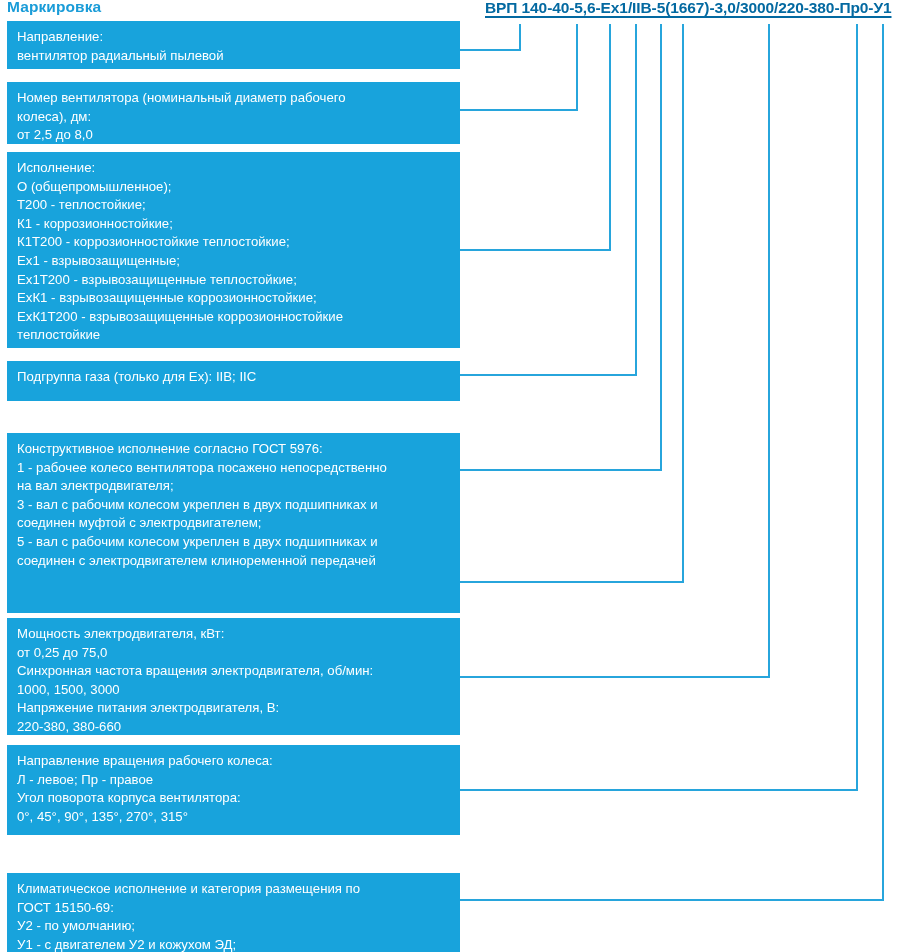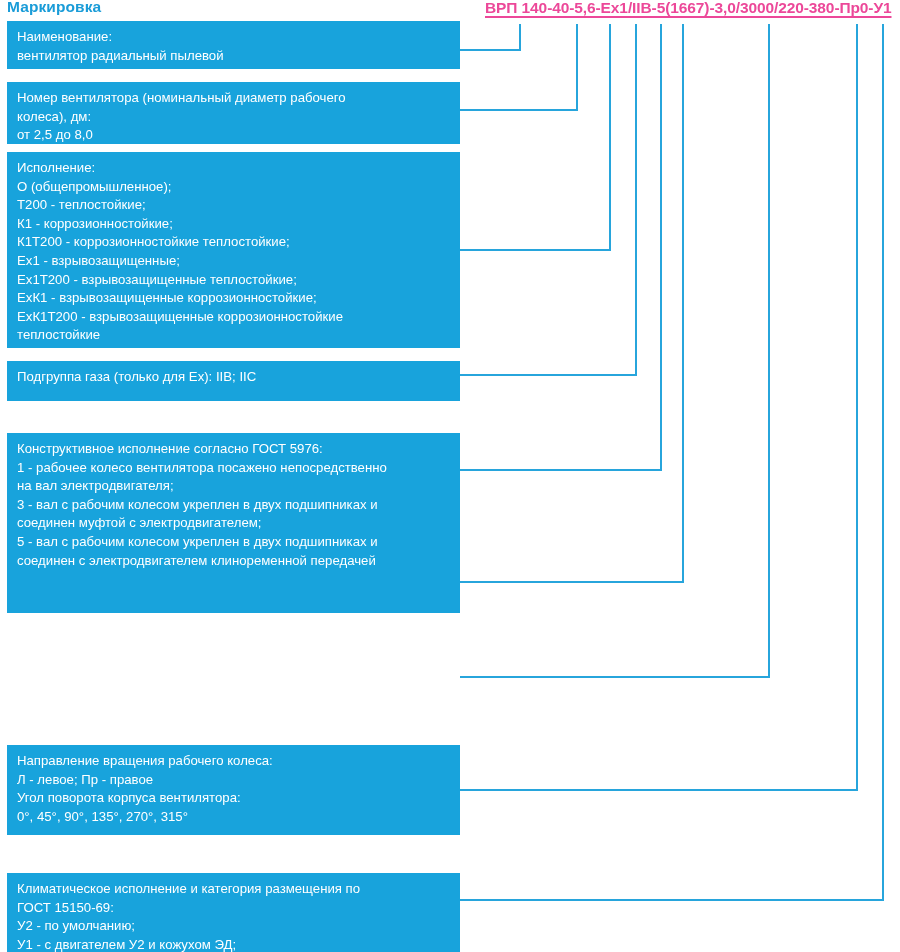--- a/index.html
+++ b/index.html
@@ -20,21 +20,21 @@
     color:#1A9CD8;
     letter-spacing:0.1px;
     white-space:nowrap;
   }
 
   .code{
     position:absolute;
     left:485px; top:-1px;
     font-size:15.5px;
     font-weight:bold;
-    color:#ec4899;
+    color:#0369a1;
     white-space:nowrap;
     letter-spacing:-0.1px;
     text-decoration:underline;
     text-underline-offset:3px;
     text-decoration-thickness:2px;
   }
 
   .box{
     position:absolute;
     left:7px;
@@ -72,21 +72,21 @@
       <path d="M 460 110 H 577 V 24"></path>
       <path d="M 460 250 H 610 V 24"></path>
       <path d="M 460 375 H 636 V 24"></path>
       <path d="M 460 470 H 661 V 24"></path>
       <path d="M 460 582 H 683 V 24"></path>
       <path d="M 460 677 H 769 V 24"></path>
       <path d="M 460 790 H 857 V 24"></path>
       <path d="M 460 900 H 883 V 24"></path>
     </svg>
 
-  <div class="box" style="top: 21px; height: 48px;">Наименование:
+  <div class="box" style="top: 21px; height: 48px;">Направление:
 вентилятор радиальный пылевой</div>
   <div class="box" style="top: 82px; height: 62px;">Номер вентилятора (номинальный диаметр рабочего
 колеса), дм:
 от 2,5 до 8,0</div>
   <div class="box" style="top: 152px; height: 196px;">Исполнение:
 О (общепромышленное);
 Т200 - теплостойкие;
 К1 - коррозионностойкие;
 К1Т200 - коррозионностойкие теплостойкие;
 Ех1 - взрывозащищенные;
@@ -95,20 +95,26 @@
 ЕхК1Т200 - взрывозащищенные коррозионностойкие
 теплостойкие</div>
   <div class="box" style="top: 361px; height: 40px;">Подгруппа газа (только для Ех): IIВ; IIС</div>
   <div class="box" style="top: 401px; height: 180px; margin-top: 32px;">Конструктивное исполнение согласно ГОСТ 5976:
 1 - рабочее колесо вентилятора посажено непосредственно
 на вал электродвигателя;
 3 - вал с рабочим колесом укреплен в двух подшипниках и
 соединен муфтой с электродвигателем;
 5 - вал с рабочим колесом укреплен в двух подшипниках и
 соединен с электродвигателем клиноременной передачей</div>
+  <div class="box" style="top: 618px; height: 117px;">Мощность электродвигателя, кВт:
+от 0,25 до 75,0
+Синхронная частота вращения электродвигателя, об/мин:
+1000, 1500, 3000
+Напряжение питания электродвигателя, В:
+220-380, 380-660</div>
   <div class="box" style="top: 745px; height: 90px;">Направление вращения рабочего колеса:
 Л - левое; Пр - правое
 Угол поворота корпуса вентилятора:
 0°, 45°, 90°, 135°, 270°, 315°</div>
   <div class="box" style="top: 845px; height: 107px; margin-top: 28px;">Климатическое исполнение и категория размещения по
 ГОСТ 15150-69:
 У2 - по умолчанию;
 У1 - с двигателем У2 и кожухом ЭД;
 У1 (исп. двиг. У1) - с двигателем У1 (по запросу)</div>
 

